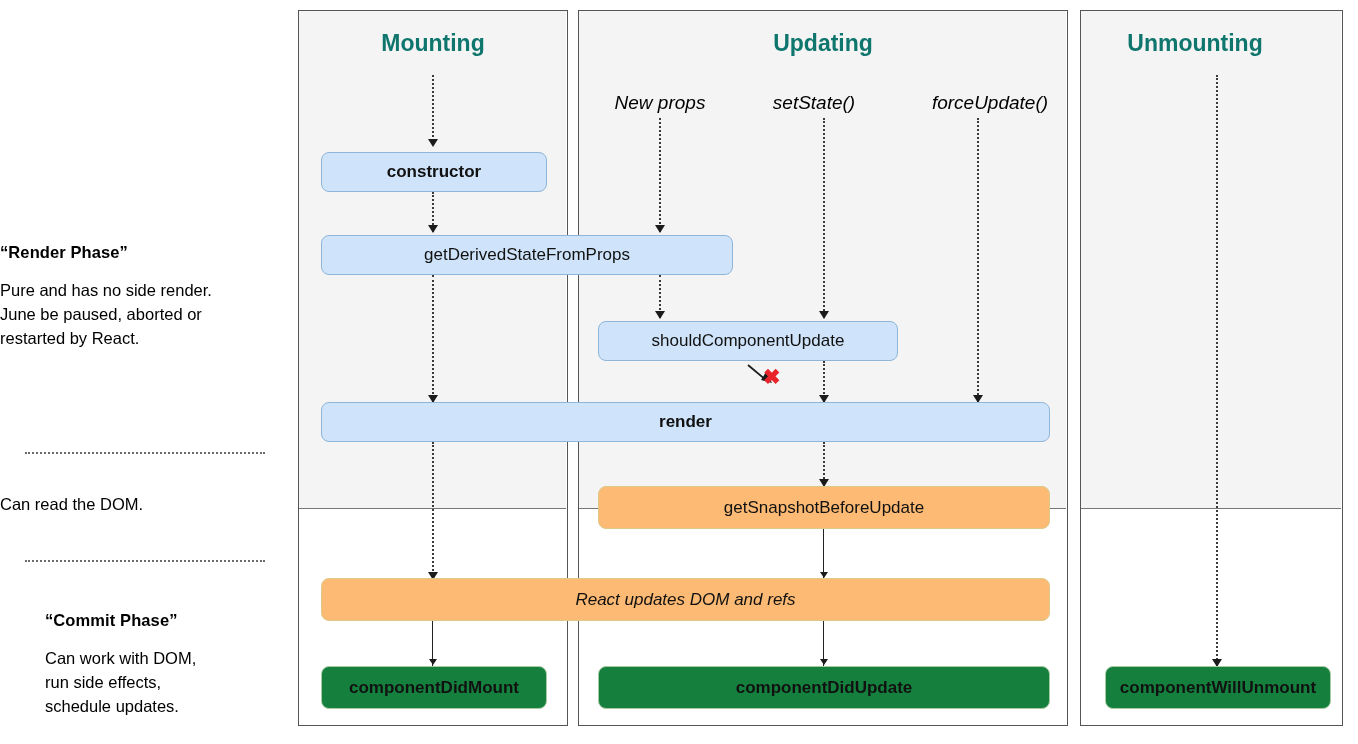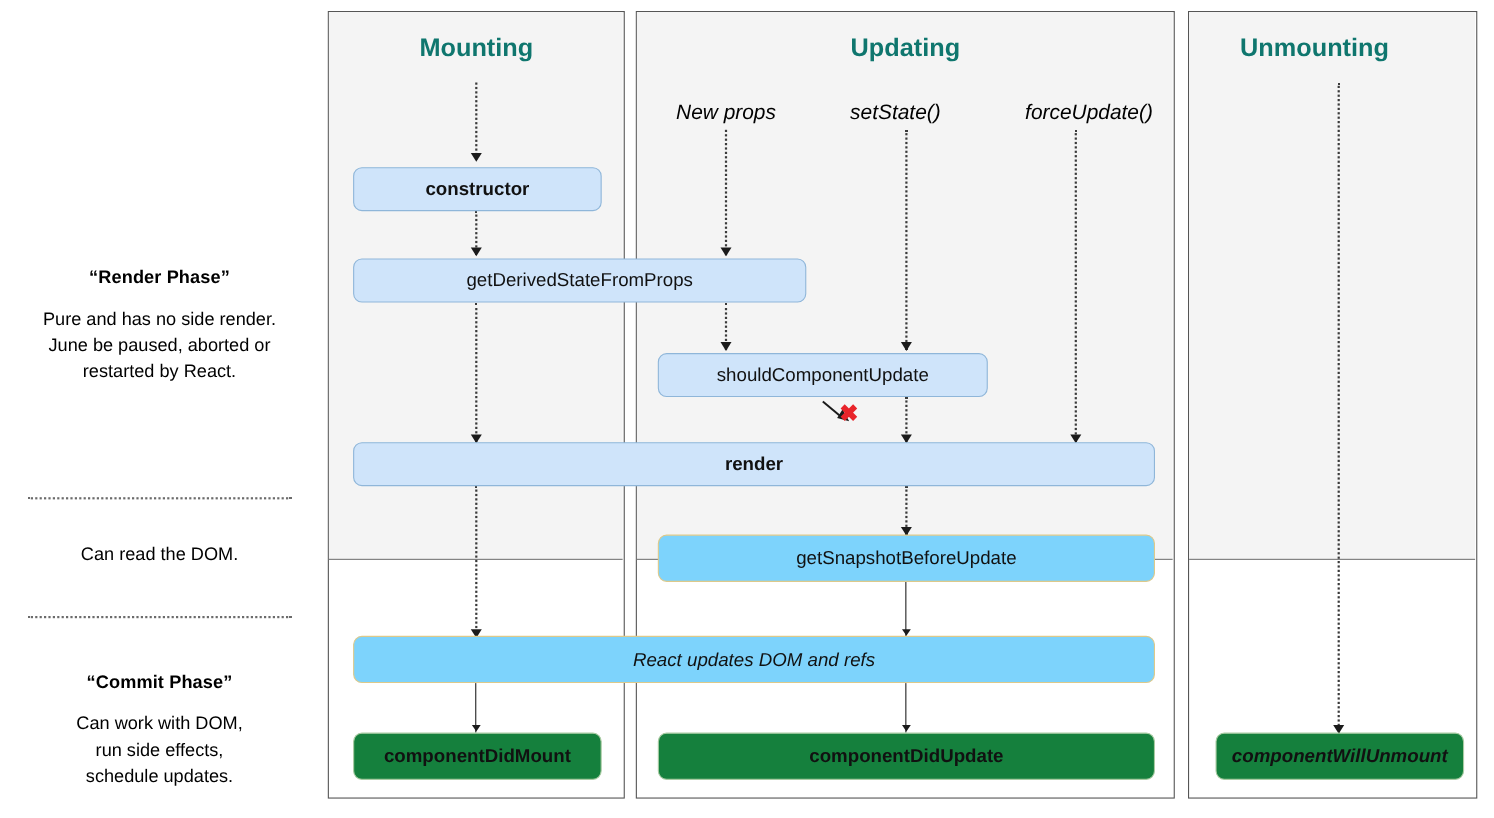--- a/index.html
+++ b/index.html
@@ -5,21 +5,21 @@
   html,body{margin:0;padding:0;}
   body{
     width:1358px;height:744px;background:#ffffff;
     font-family:"Liberation Sans", sans-serif;
     position:relative;overflow:hidden;
     -webkit-font-smoothing:antialiased;
   }
   #stage{position:absolute;left:0;top:0;width:1358px;height:744px;}
 
   
-  .legend-block{position:absolute;width:290px;left:0;text-align:center;color:#000;}
+  .legend-block{position:absolute;width:290px;left:0;text-align:left;color:#000;}
   .legend-title{font-size:16.5px;font-weight:bold;letter-spacing:.1px;}
   .legend-body{font-size:16.5px;font-weight:normal;line-height:24px;margin-top:16px;}
   .legend-body .ln{display:block;}
   .legend-sep{
     position:absolute;left:25px;width:240px;height:0;
     border-top:2px dotted #6b6b6b;
   }
 
   
   .col{position:absolute;box-sizing:border-box;border:1.4px solid #555;background:#ffffff;}
@@ -35,21 +35,21 @@
     white-space:nowrap;
   }
 
   
   .lbox{
     position:absolute;box-sizing:border-box;border-radius:8px;
     display:flex;align-items:center;justify-content:center;
     font-size:17px;color:#111;text-align:right;
   }
   .lbox.blue{background:#cfe4fa;border:1.1px solid #8fb6d9;}
-  .lbox.yellow{background:#7dd3fc;border:1.1px solid #ddc98a;}
+  .lbox.yellow{background:#fdba74;border:1.1px solid #ddc98a;}
   .lbox.green{background:#15803d;border:1.1px solid #a8cba2;}
   .lbox.bold{font-weight:bold;}
   .lbox.italic{font-style:italic;}
 
   
   .conn{position:absolute;}
   .conn .line-dotted{
     position:absolute;left:0;top:0;width:0;height:100%;
     border-left:2px dotted #3a3a3a;
   }
@@ -91,21 +91,21 @@
   <div class="legend-sep" style="top:452px;"></div>
 
   <div class="legend-block" style="top:476px;">
     <div class="legend-body">
       <span class="ln">Can read the DOM.</span>
     </div>
   </div>
 
   <div class="legend-sep" style="top:560px;"></div>
 
-  <div class="legend-block" style="top:611px;">
+  <div class="legend-block" style="top:611px;padding-left:45px;">
     <div class="legend-title">“Commit Phase”</div>
     <div class="legend-body">
       <span class="ln">Can work with DOM,</span>
       <span class="ln">run side effects,</span>
       <span class="ln">schedule updates.</span>
     </div>
   </div>
 
   <div class="col" style="left:298px;top:10px;width:270px;height:716px;"></div>
   <div class="col-gray" style="left:299.4px;top:11.4px;width:267px;height:498px;"></div>
@@ -211,15 +211,15 @@
   <div class="lbox blue bold" style="left:321px;top:402px;width:729px;height:40px;">render</div>
 
   <div class="lbox yellow" style="left:598px;top:486px;width:452px;height:43px;">getSnapshotBeforeUpdate</div>
 
   <div class="lbox yellow italic" style="left:321px;top:578px;width:729px;height:43px;">React updates DOM and refs</div>
 
   <div class="lbox green bold" style="left:321px;top:666px;width:226px;height:43px;">componentDidMount</div>
 
   <div class="lbox green bold" style="left:598px;top:666px;width:452px;height:43px;">componentDidUpdate</div>
 
-  <div class="lbox green bold" style="left:1105px;top:666px;width:226px;height:43px;font-style:italic;">componentWillUnmount</div>
+  <div class="lbox green bold" style="left:1105px;top:666px;width:226px;height:43px;">componentWillUnmount</div>
 
 </div>
 
 </body></html>

